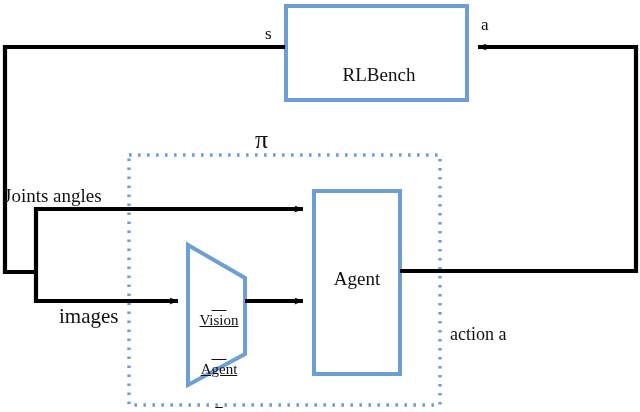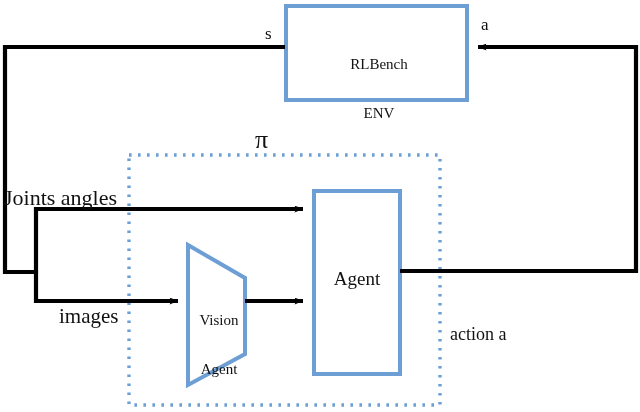--- a/index.html
+++ b/index.html
@@ -27,57 +27,58 @@
     color: #111111;
     font-family: "Liberation Serif", "DejaVu Serif", serif;
     white-space: pre;
     line-height: 1.08;
   }
   .lbl-env {
     left: 290px;
     top: 24px;
     width: 178px;
     text-align: center;
-    font-size: 15px;
+    font-size: 19px;
   }
   .lbl-env div { margin: 0; }
   .lbl-agent {
     left: 313px;
     top: 228px;
     width: 88px;
     text-align: center;
     font-size: 19px;
   }
   .lbl-vision {
     left: 183px;
     top: 280px;
     width: 72px;
     text-align: center;
     font-size: 15px;
+    text-decoration: underline;
   }
   .lbl-s {
     left: 265px;
     top: 25px;
     font-size: 17px;
   }
   .lbl-a {
     left: 481px;
     top: 16px;
     font-size: 17px;
   }
   .lbl-pi {
     left: 255px;
     top: 126px;
     font-size: 26px;
     font-style: normal;
   }
   .lbl-joints {
     left: 4px;
     top: 186px;
-    font-size: 22px;
+    font-size: 19px;
     font-family: Liberation Serif, serif;
   }
   .lbl-images {
     left: 59px;
     top: 305px;
     font-size: 21px;
   }
   .lbl-action {
     left: 450px;
     top: 280px;
@@ -114,21 +115,20 @@
 
     <path d="M36,272 L36,301 L178,301" fill="none" stroke="#000000" stroke-width="4.2" stroke-linejoin="miter" marker-end="url(#arrowhead)"></path>
 
     <path d="M245,301 L303,301" fill="none" stroke="#000000" stroke-width="4.2" marker-end="url(#arrowhead)"></path>
 
     <path d="M400,271 L636,271 L636,47 L478,47" fill="none" stroke="#000000" stroke-width="4.2" stroke-linejoin="miter" marker-end="url(#arrowhead-left)"></path>
   </svg>
 
   <div class="lbl lbl-env">
     <div>RLBench</div>
-    <div>ENV</div>
   </div>
 
   <div class="lbl lbl-agent">
     <div>Agent</div>
   </div>
 
   <div class="lbl lbl-vision">
     <div>Vision</div>
     <div>Agent</div>
   </div>

